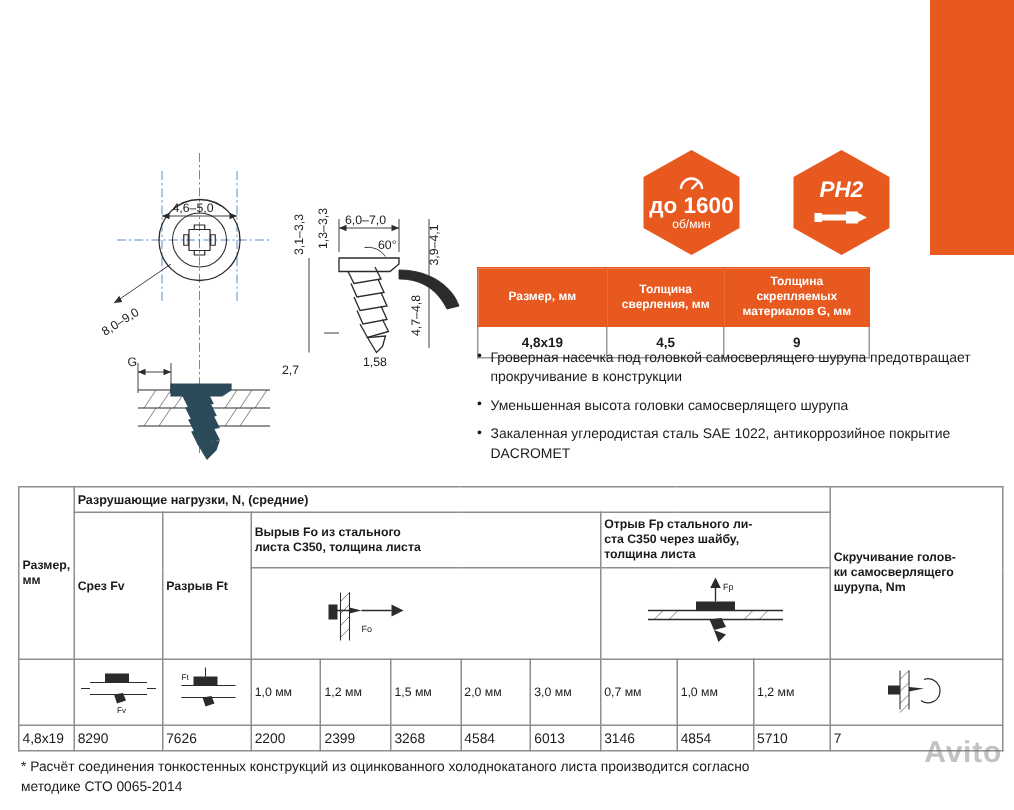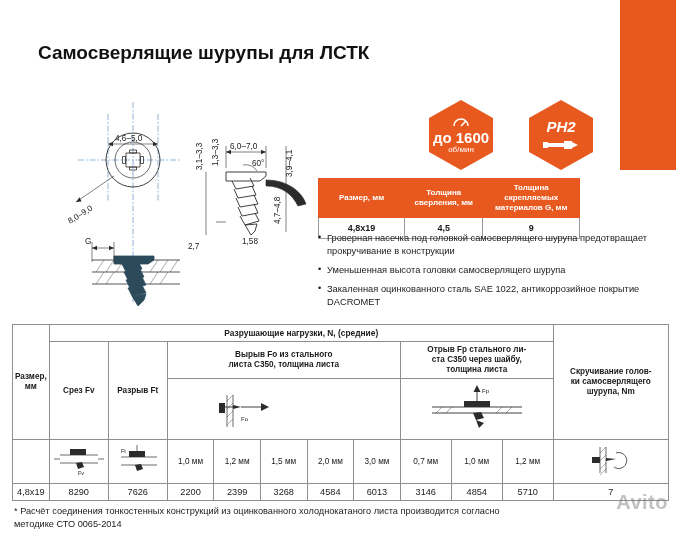--- a/index.html
+++ b/index.html
@@ -149,21 +149,21 @@
   .main-table {
     position: absolute;
     left: 12px;
     top: 324px;
     width: 652px;
     border-collapse: collapse;
     font-size: 8.2px;
   }
   .main-table td, .main-table th {
     border: 1px solid #8e8e8e;
-    text-align: center;
+    text-align: left;
     vertical-align: middle;
     padding: 3px 2px;
     font-weight: normal;
     line-height: 10px;
   }
   .main-table th { font-weight: bold; }
   .hdr-bold { font-weight: bold; font-size: 8.4px; }
   .cell-size { font-weight: bold; font-size: 9.2px; }
   .cell-val { font-weight: bold; font-size: 9.2px; margin-top: 13px; }
   .sub-hdr { font-weight: bold; font-size: 8.2px; }
@@ -194,21 +194,20 @@
 
 <div class="page">
 
   <div class="brand-bar">
     <div class="brand-vert">
       <div class="brand-name">DACROMET</div>
       <div class="brand-sub">покрытие</div>
     </div>
   </div>
 
-  <div class="title">Самосверлящие шурупы для ЛСТК</div>
 
   <div class="drawing">
     <svg width="300" height="240" viewBox="0 0 300 240">
       <g stroke="#2b2b2b" fill="none" stroke-width="0.7">
 
         <g stroke="#4a7fbf" stroke-width="0.6" stroke-dasharray="6,2,1.5,2">
           <line x1="78" y1="42" x2="78" y2="130"></line>
           <line x1="128" y1="42" x2="128" y2="130"></line>
           <line x1="48" y1="88" x2="150" y2="88"></line>
           <line x1="103" y1="30" x2="103" y2="230"></line>
@@ -352,21 +351,21 @@
       <td>4,8x19</td>
       <td>4,5</td>
       <td>9</td>
     </tr>
   </tbody>
     </table>
 
   <div class="bullets">
     <div class="b">Гроверная насечка под головкой самосверлящего шурупа предотвращает прокручивание в конструкции</div>
     <div class="b">Уменьшенная высота головки самосверлящего шурупа</div>
-    <div class="b">Закаленная оцинкованного сталь SAE 1022, антикоррозийное покрытие DACROMET</div>
+    <div class="b">Закаленная углеродистая сталь SAE 1022, антикоррозийное покрытие DACROMET</div>
   </div>
 
   <table class="main-table">
     <tbody>
         <tr>
       <th rowspan="3" style="width:76px">
         <div>Размер,</div>
         <div>мм</div>
       </th>
       <th colspan="10" class="hdr-bold">Разрушающие нагрузки, N, (средние)</th>

